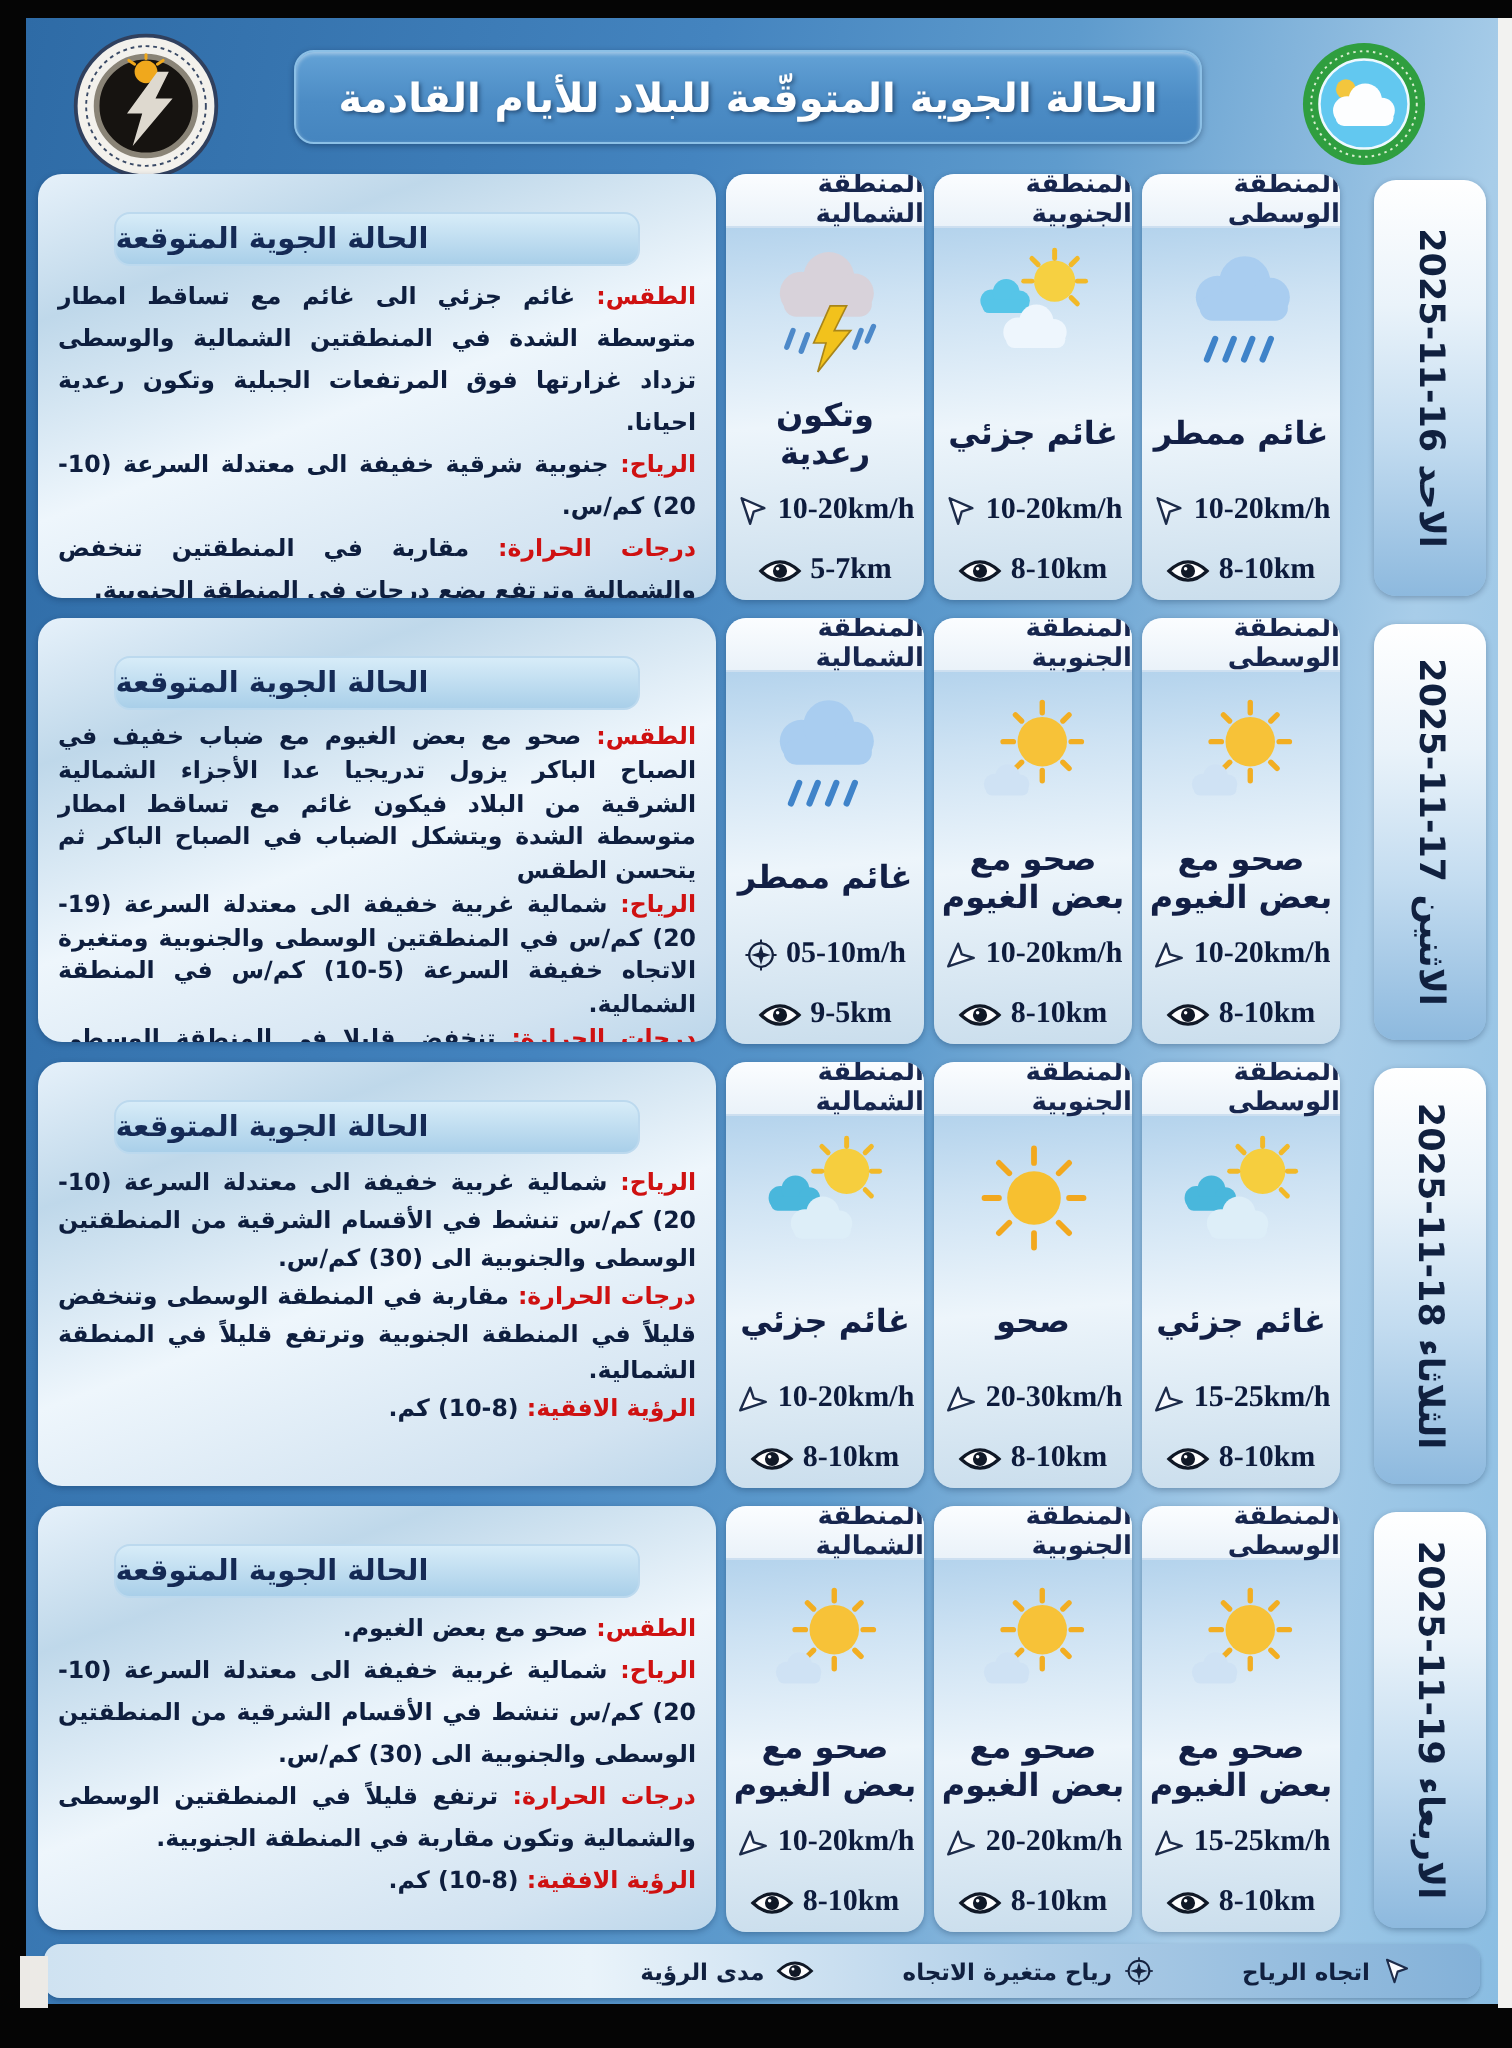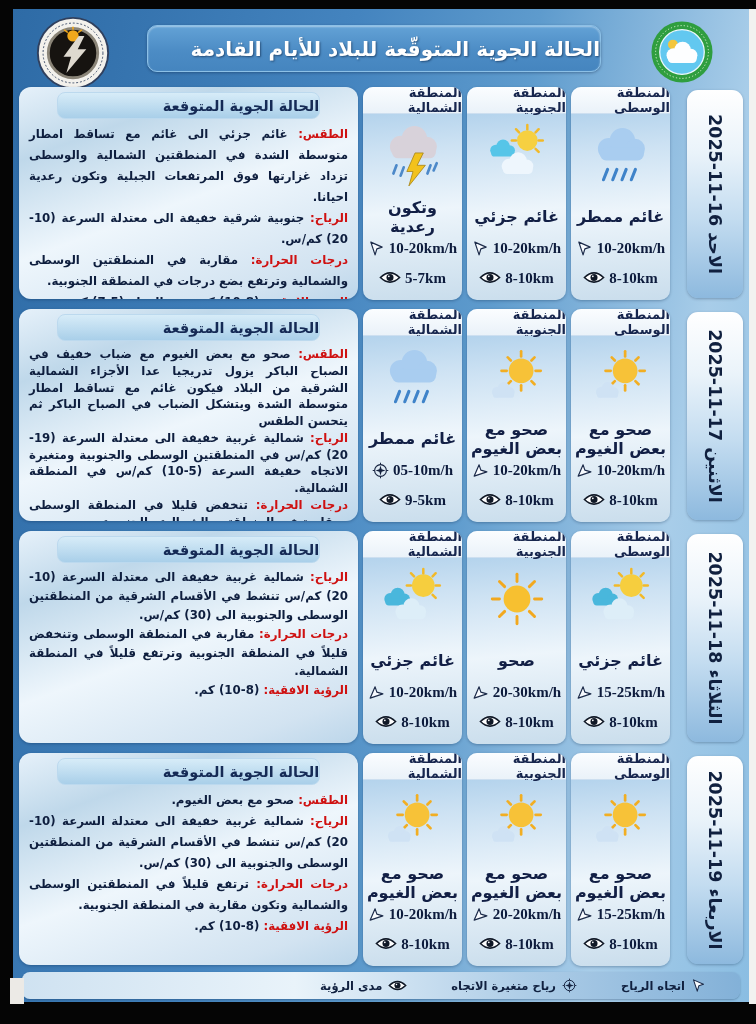--- a/index.html
+++ b/index.html
@@ -8,21 +8,21 @@
   .white-edge{position:absolute;top:9px;right:0;width:7px;height:995px;background:#f2f2f0;}
   .white-notch{position:absolute;left:10px;bottom:20px;width:14px;height:26px;background:#eceae6;}
   .canvas{position:absolute;left:13px;top:9px;width:736px;height:993px;
           background:linear-gradient(100deg,#2e6ba6 0%,#4484bf 38%,#5e9bcd 58%,#a8cde9 82%,#8abde2 100%);}
 
   
   .header{position:absolute;top:4px;left:0;right:0;height:70px;}
   .title-panel{position:absolute;top:12px;right:148px;width:452px;height:45px;border-radius:10px;
           background:linear-gradient(180deg,#63a2d6 0%,#4c8cc5 55%,#4585bf 100%);
           border:1px solid #8cc0e6;box-shadow:0 1px 3px rgba(0,20,50,.35), inset 0 1px 2px rgba(255,255,255,.45);
-          display:flex;align-items:center;justify-content:flex-start;}
+          display:flex;align-items:center;justify-content:center;}
   .title-panel span{color:#ffffff;font-weight:bold;font-size:20px;text-shadow:1px 1px 2px rgba(10,30,60,.55);}
   .logo{position:absolute;}
   .logo-left{left:22px;top:2px;width:76px;height:76px;}
   .logo-right{right:34px;top:6px;width:66px;height:66px;}
 
   
   .rows{position:absolute;top:76px;right:6px;left:6px;}
   .day-row{height:219px;margin-bottom:3px;display:flex;gap:5px;align-items:stretch;}
   
   .date-card{flex:0 0 56px;margin:5px 0 6px 12px;border-radius:11px;
@@ -34,32 +34,32 @@
   .region-card{flex:0 0 99px;margin:2px 0 4px 0;border-radius:10px;overflow:hidden;
           background:linear-gradient(175deg,#a3c9e8 0%,#cde2f3 30%,#edf5fb 58%,#c9ddec 100%);
           box-shadow:0 1px 3px rgba(0,25,60,.3);display:flex;flex-direction:column;}
   .region-head{height:26px;background:linear-gradient(180deg,#fbfdff,#eaf2f9);
           border-bottom:1px solid #cddff0;display:flex;align-items:center;justify-content:center;}
   .region-head span{font-weight:bold;font-size:13px;color:#17264e;}
   .icon-area{height:84px;display:flex;align-items:center;justify-content:center;}
   .wx{width:72px;height:66px;}
   .cond{min-height:45px;display:flex;align-items:center;justify-content:center;text-align:center;
         font-weight:bold;font-size:16px;line-height:1.15;color:#121f45;padding:0 3px;}
-  .metric{height:31px;direction:ltr;display:flex;justify-content:center;gap:4px;
+  .metric{height:31px;direction:ltr;display:flex;align-items:center;justify-content:center;gap:4px;
         font-family:"Liberation Serif","DejaVu Serif",serif;font-weight:bold;font-size:15px;color:#0d1b3c;}
   .wind-svg{width:17px;height:17px;flex:0 0 17px;}
   .wind-sw{transform:rotate(-90deg);}
   .eye-svg{width:22px;height:15px;flex:0 0 22px;}
   
   .forecast-card{flex:1 1 auto;margin:2px 0 5px 0;border-radius:12px;
         background:linear-gradient(160deg,#e6f1fa 0%,#bfd8ea 22%,#eef6fc 52%,#d2e3f1 86%,#bcd6ea 100%);
         box-shadow:0 1px 3px rgba(0,25,60,.3);padding:5px 10px 4px 10px;overflow:hidden;}
-  .fc-head{width:82%;margin:0 auto 5px auto;height:25px;border-radius:8px;
+  .fc-head{width:82%;margin:14px auto 5px auto;height:25px;border-radius:8px;
         background:linear-gradient(180deg,#d7ecf8,#a9cfe9);border:1px solid #bcd9ee;
-        display:flex;align-items:center;justify-content:flex-start;}
+        display:flex;align-items:center;justify-content:flex-end;}
   .fc-head span{font-weight:bold;font-size:14.5px;color:#152a55;}
   .fc-body{text-align:justify;color:#0e1e3e;font-weight:bold;font-size:11.8px;}
   .lh-lg .fc-body{line-height:1.78;}
   .lh-md .fc-body{line-height:1.6;}
   .lh-sm .fc-body{line-height:1.42;}
   .seg .lbl{color:#cf1111;}
 
   
   .footer{position:absolute;bottom:3px;left:9px;right:9px;height:27px;border-radius:8px;
         background:linear-gradient(270deg,#83b1d8 0%,#aecde7 30%,#e9f3fa 62%,#cfe2f1 100%);
@@ -282,21 +282,21 @@
               <span>5-7km</span>
             </div>
         </div>
         <div class="forecast-card">
           <div class="fc-head">
               <span>الحالة الجوية المتوقعة</span>
             </div>
           <div class="fc-body">
             <div class="seg"><span class="lbl">الطقس:</span> <span>غائم جزئي الى غائم مع تساقط امطار متوسطة الشدة في المنطقتين الشمالية والوسطى تزداد غزارتها فوق المرتفعات الجبلية وتكون رعدية احيانا.</span></div>
             <div class="seg"><span class="lbl">الرياح:</span> <span>جنوبية شرقية خفيفة الى معتدلة السرعة (10-20) كم/س.</span></div>
-            <div class="seg"><span class="lbl">درجات الحرارة:</span> <span>مقاربة في المنطقتين الوسطى والشمالية وترتفع بضع درجات في المنطقة الجنوبية.</span></div>
+            <div class="seg"><span class="lbl">درجات الحرارة:</span> <span>مقاربة في المنطقتين تنخفض والشمالية وترتفع بضع درجات في المنطقة الجنوبية.</span></div>
             <div class="seg"><span class="lbl">الرؤية الافقية:</span> <span>(8-10) كم وفي المطر (5-7) كم.</span></div>
           </div>
         </div>
       </div>
 
       <div class="day-row lh-sm">
         <div class="date-card">
           <div class="date-text">الاثنين 17-11-2025</div>
         </div>
         <div class="region-card">

